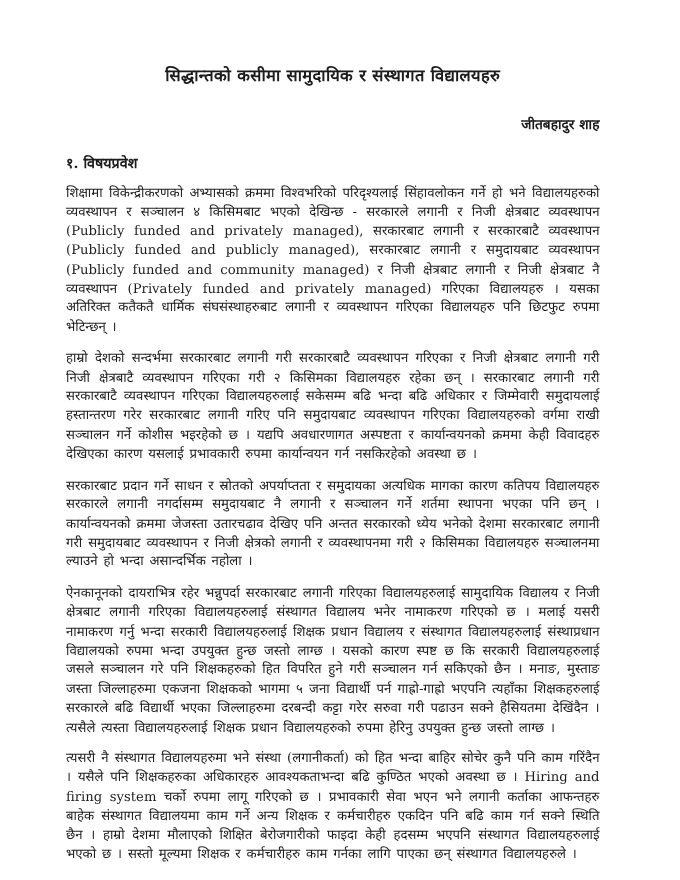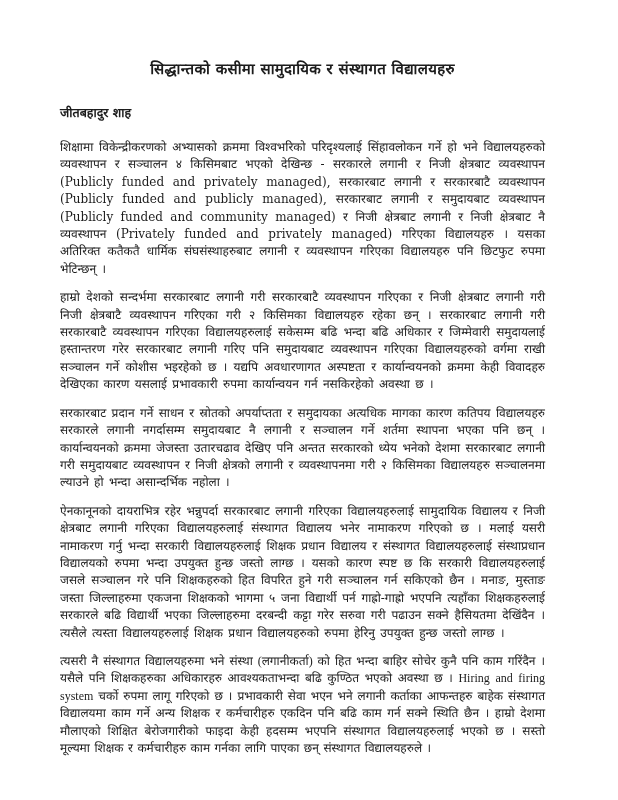--- a/index.html
+++ b/index.html
@@ -19,51 +19,51 @@
     overflow: hidden;
   }
   .doc-title {
     text-align: center;
     font-size: 15px;
     font-weight: bold;
     letter-spacing: 0.3px;
     margin: 0 0 26px 0;
   }
   .doc-author {
-    text-align: left;
+    text-align: right;
     font-size: 12.5px;
     font-weight: bold;
     margin: 0 0 18px 0;
   }
   .section-heading {
     font-size: 13px;
     font-weight: bold;
     margin: 0 0 10px 0;
   }
   .body-para {
     font-size: 12px;
     line-height: 17.4px;
     text-align: justify;
     margin: 0 0 11px 0;
     word-spacing: 1.5px;
   }
   .body-para:last-child {
     margin-bottom: 16px;
-    font-family: Liberation Serif, serif;
   }
 </style>
 </head>
 <body>
 
 <div class="page">
 
   <h1 class="doc-title">सिद्धान्तको कसीमा सामुदायिक र संस्थागत विद्यालयहरु</h1>
 
   <div class="doc-author">जीतबहादुर शाह</div>
 
+  <h2 class="section-heading">१. विषयप्रवेश</h2>
 
   <p class="body-para">शिक्षामा विकेन्द्रीकरणको अभ्यासको क्रममा विश्वभरिको परिदृश्यलाई सिंहावलोकन गर्ने हो भने विद्यालयहरुको व्यवस्थापन र सञ्चालन ४ किसिमबाट भएको देखिन्छ - सरकारले लगानी र निजी क्षेत्रबाट व्यवस्थापन (Publicly funded and privately managed), सरकारबाट लगानी र सरकारबाटै व्यवस्थापन (Publicly funded and publicly managed), सरकारबाट लगानी र समुदायबाट व्यवस्थापन (Publicly funded and community managed) र निजी क्षेत्रबाट लगानी र निजी क्षेत्रबाट नै व्यवस्थापन (Privately funded and privately managed) गरिएका विद्यालयहरु । यसका अतिरिक्त कतैकतै धार्मिक संघसंस्थाहरुबाट लगानी र व्यवस्थापन गरिएका विद्यालयहरु पनि छिटफुट रुपमा भेटिन्छन् ।</p>
 
   <p class="body-para">हाम्रो देशको सन्दर्भमा सरकारबाट लगानी गरी सरकारबाटै व्यवस्थापन गरिएका र निजी क्षेत्रबाट लगानी गरी निजी क्षेत्रबाटै व्यवस्थापन गरिएका गरी २ किसिमका विद्यालयहरु रहेका छन् । सरकारबाट लगानी गरी सरकारबाटै व्यवस्थापन गरिएका विद्यालयहरुलाई सकेसम्म बढि भन्दा बढि अधिकार र जिम्मेवारी समुदायलाई हस्तान्तरण गरेर सरकारबाट लगानी गरिए पनि समुदायबाट व्यवस्थापन गरिएका विद्यालयहरुको वर्गमा राखी सञ्चालन गर्ने कोशीस भइरहेको छ । यद्यपि अवधारणागत अस्पष्टता र कार्यान्वयनको क्रममा केही विवादहरु देखिएका कारण यसलाई प्रभावकारी रुपमा कार्यान्वयन गर्न नसकिरहेको अवस्था छ ।</p>
 
   <p class="body-para">सरकारबाट प्रदान गर्ने साधन र स्रोतको अपर्याप्तता र समुदायका अत्यधिक मागका कारण कतिपय विद्यालयहरु सरकारले लगानी नगर्दासम्म समुदायबाट नै लगानी र सञ्चालन गर्ने शर्तमा स्थापना भएका पनि छन् । कार्यान्वयनको क्रममा जेजस्ता उतारचढाव देखिए पनि अन्तत सरकारको ध्येय भनेको देशमा सरकारबाट लगानी गरी समुदायबाट व्यवस्थापन र निजी क्षेत्रको लगानी र व्यवस्थापनमा गरी २ किसिमका विद्यालयहरु सञ्चालनमा ल्याउने हो भन्दा असान्दर्भिक नहोला ।</p>
 
   <p class="body-para">ऐनकानूनको दायराभित्र रहेर भन्नुपर्दा सरकारबाट लगानी गरिएका विद्यालयहरुलाई सामुदायिक विद्यालय र निजी क्षेत्रबाट लगानी गरिएका विद्यालयहरुलाई संस्थागत विद्यालय भनेर नामाकरण गरिएको छ । मलाई यसरी नामाकरण गर्नु भन्दा सरकारी विद्यालयहरुलाई शिक्षक प्रधान विद्यालय र संस्थागत विद्यालयहरुलाई संस्थाप्रधान विद्यालयको रुपमा भन्दा उपयुक्त हुन्छ जस्तो लाग्छ । यसको कारण स्पष्ट छ कि सरकारी विद्यालयहरुलाई जसले सञ्चालन गरे पनि शिक्षकहरुको हित विपरित हुने गरी सञ्चालन गर्न सकिएको छैन । मनाङ, मुस्ताङ जस्ता जिल्लाहरुमा एकजना शिक्षकको भागमा ५ जना विद्यार्थी पर्न गाह्रो-गाह्रो भएपनि त्यहाँका शिक्षकहरुलाई सरकारले बढि विद्यार्थी भएका जिल्लाहरुमा दरबन्दी कट्टा गरेर सरुवा गरी पढाउन सक्ने हैसियतमा देखिंदैन । त्यसैले त्यस्ता विद्यालयहरुलाई शिक्षक प्रधान विद्यालयहरुको रुपमा हेरिनु उपयुक्त हुन्छ जस्तो लाग्छ ।</p>
 
   <p class="body-para">त्यसरी नै संस्थागत विद्यालयहरुमा भने संस्था (लगानीकर्ता) को हित भन्दा बाहिर सोचेर कुनै पनि काम गरिंदैन । यसैले पनि शिक्षकहरुका अधिकारहरु आवश्यकताभन्दा बढि कुण्ठित भएको अवस्था छ । Hiring and firing system चर्को रुपमा लागू गरिएको छ । प्रभावकारी सेवा भएन भने लगानी कर्ताका आफन्तहरु बाहेक संस्थागत विद्यालयमा काम गर्ने अन्य शिक्षक र कर्मचारीहरु एकदिन पनि बढि काम गर्न सक्ने स्थिति छैन । हाम्रो देशमा मौलाएको शिक्षित बेरोजगारीको फाइदा केही हदसम्म भएपनि संस्थागत विद्यालयहरुलाई भएको छ । सस्तो मूल्यमा शिक्षक र कर्मचारीहरु काम गर्नका लागि पाएका छन् संस्थागत विद्यालयहरुले ।</p>

